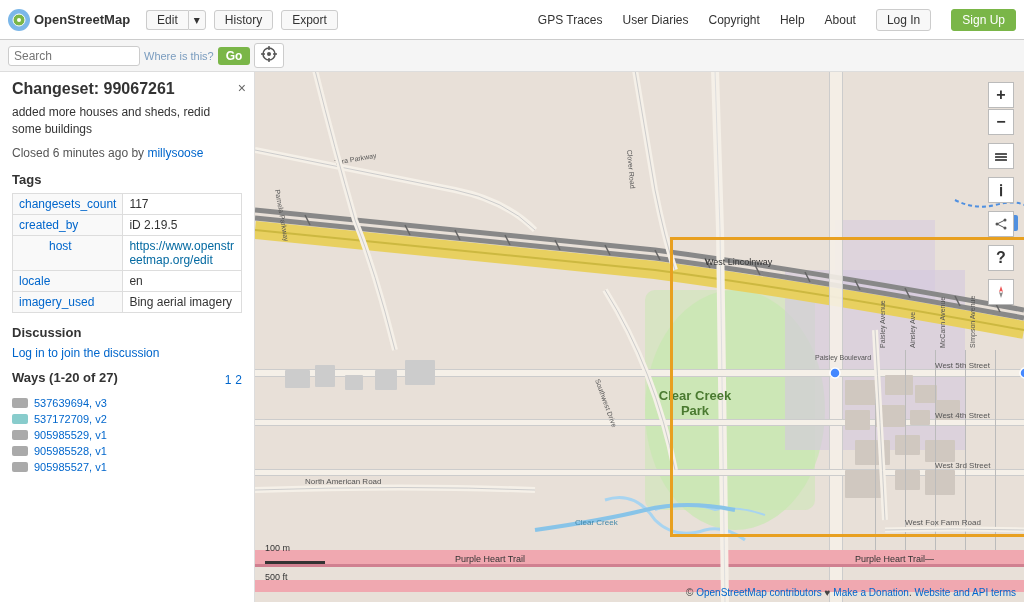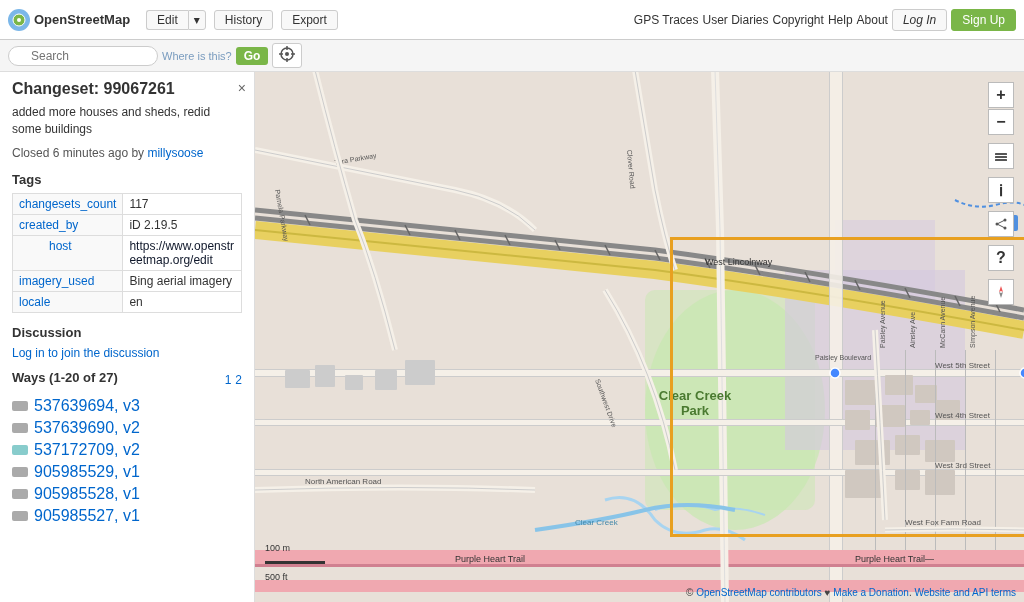--- a/index.html
+++ b/index.html
@@ -60,33 +60,32 @@
       padding: 2px 5px;
       border-radius: 0 3px 3px 0;
       font-size: 12px;
       cursor: pointer;
       color: #333;
     }
     .nav-links-right {
       margin-left: auto;
       display: flex;
       align-items: center;
-      gap: 4px;
+      gap: 20px;
       font-size: 12px;
     }
     .nav-link { color: #333; text-decoration: none; cursor: pointer; }
     .auth-btn {
       border: 1px solid #ccc;
       background: #f8f8f8;
       padding: 3px 10px;
       border-radius: 3px;
       font-size: 12px;
       cursor: pointer;
       color: #333;
-      font-style: italic;
     }
     .auth-btn-primary {
       border: 1px solid #7ab648;
       background: #7ab648;
       padding: 3px 10px;
       border-radius: 3px;
       font-size: 12px;
       cursor: pointer;
       color: #fff;
     }
@@ -97,24 +96,24 @@
       border-bottom: 1px solid #ddd;
       padding: 4px 8px;
       display: flex;
       align-items: center;
       gap: 4px;
       height: 32px;
       flex-shrink: 0;
     }
     .search-input {
       border: 1px solid #ccc;
-      border-radius: 10px;
-      padding: 2px 22px;
-      font-size: 12px;
-      width: 150px;
+      border-radius: 3px;
+      padding: 2px 5px;
+      font-size: 12px;
+      width: 132px;
       background: #fff;
     }
     .search-where {
       font-size: 11px;
       color: #7a9cbf;
       cursor: pointer;
     }
     .search-go {
       border: none;
       background: #7ab648;
@@ -229,21 +228,21 @@
       font-size: 12px;
       color: #06c;
       cursor: pointer;
       text-decoration: none;
     }
     .way-item {
       display: flex;
       align-items: center;
       gap: 6px;
       padding: 2px 0;
-      font-size: 16px;
+      font-size: 11px;
     }
     .way-color-box {
       width: 16px; height: 10px;
       border-radius: 2px;
       flex-shrink: 0;
     }
     .way-link {
       color: #06c;
       text-decoration: none;
       cursor: pointer;
@@ -392,29 +391,29 @@
           <tr>
             <td style="color: rgb(0, 102, 204); cursor: pointer;">changesets_count</td>
             <td>117</td>
           </tr>
           <tr>
             <td style="color: rgb(0, 102, 204); cursor: pointer;">created_by</td>
             <td>iD 2.19.5</td>
           </tr>
           <tr>
             <td style="color: rgb(0, 102, 204); cursor: pointer; padding-left: 36px;">host</td>
-            <td style="color: #0f172a; cursor: pointer;">https://www.openstreetmap.org/edit</td>
+            <td style="color: #0369a1; cursor: pointer;">https://www.openstreetmap.org/edit</td>
+          </tr>
+          <tr>
+            <td style="color: rgb(0, 102, 204); cursor: pointer;">locale</td>
+            <td>en</td>
           </tr>
           <tr>
             <td style="color: rgb(0, 102, 204); cursor: pointer;">imagery_used</td>
             <td>Bing aerial imagery</td>
-          </tr>
-          <tr>
-            <td style="color: rgb(0, 102, 204); cursor: pointer;">locale</td>
-            <td>en</td>
           </tr>
         </tbody>
     </table>
 
     <div class="discussion-section">
       <div class="section-title">Discussion</div>
       <a class="discussion-link">Log in to join the discussion</a>
     </div>
 
     <div>
@@ -422,24 +421,20 @@
         <div class="section-title">Ways (1-20 of 27)</div>
         <div class="ways-pages">
           <a class="ways-page-num">1</a>
           <a class="ways-page-num">2</a>
         </div>
       </div>
       <div id="ways-list">
           <div class="way-item">
             <div class="way-color-box" style="background: rgb(170, 170, 170);"></div>
             <a class="way-link">537639694, v3</a>
-          </div>
-          <div class="way-item">
-            <div class="way-color-box" style="background: rgb(170, 170, 170);"></div>
-            <a class="way-link">537639690, v2</a>
           </div>
           <div class="way-item">
             <div class="way-color-box" style="background: rgb(136, 204, 204);"></div>
             <a class="way-link">537172709, v2</a>
           </div>
           <div class="way-item">
             <div class="way-color-box" style="background: rgb(170, 170, 170);"></div>
             <a class="way-link">905985529, v1</a>
           </div>
           <div class="way-item">

